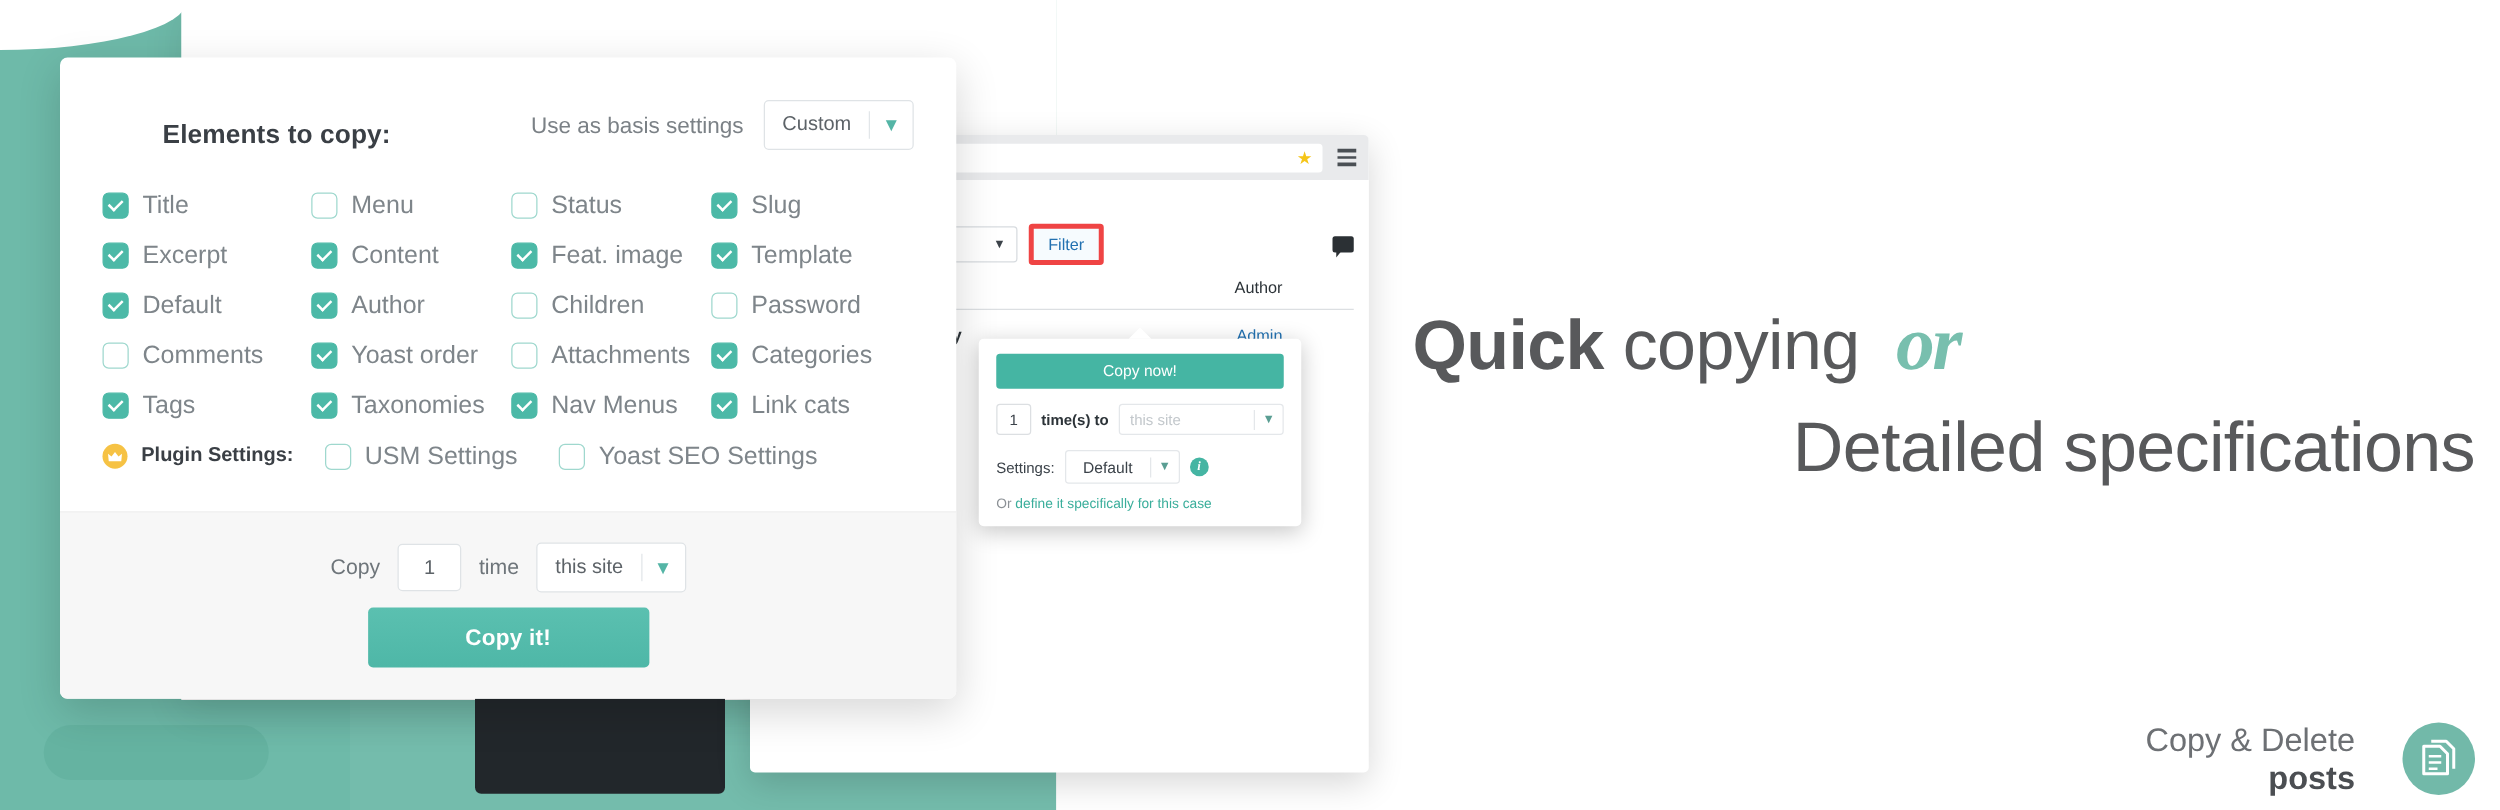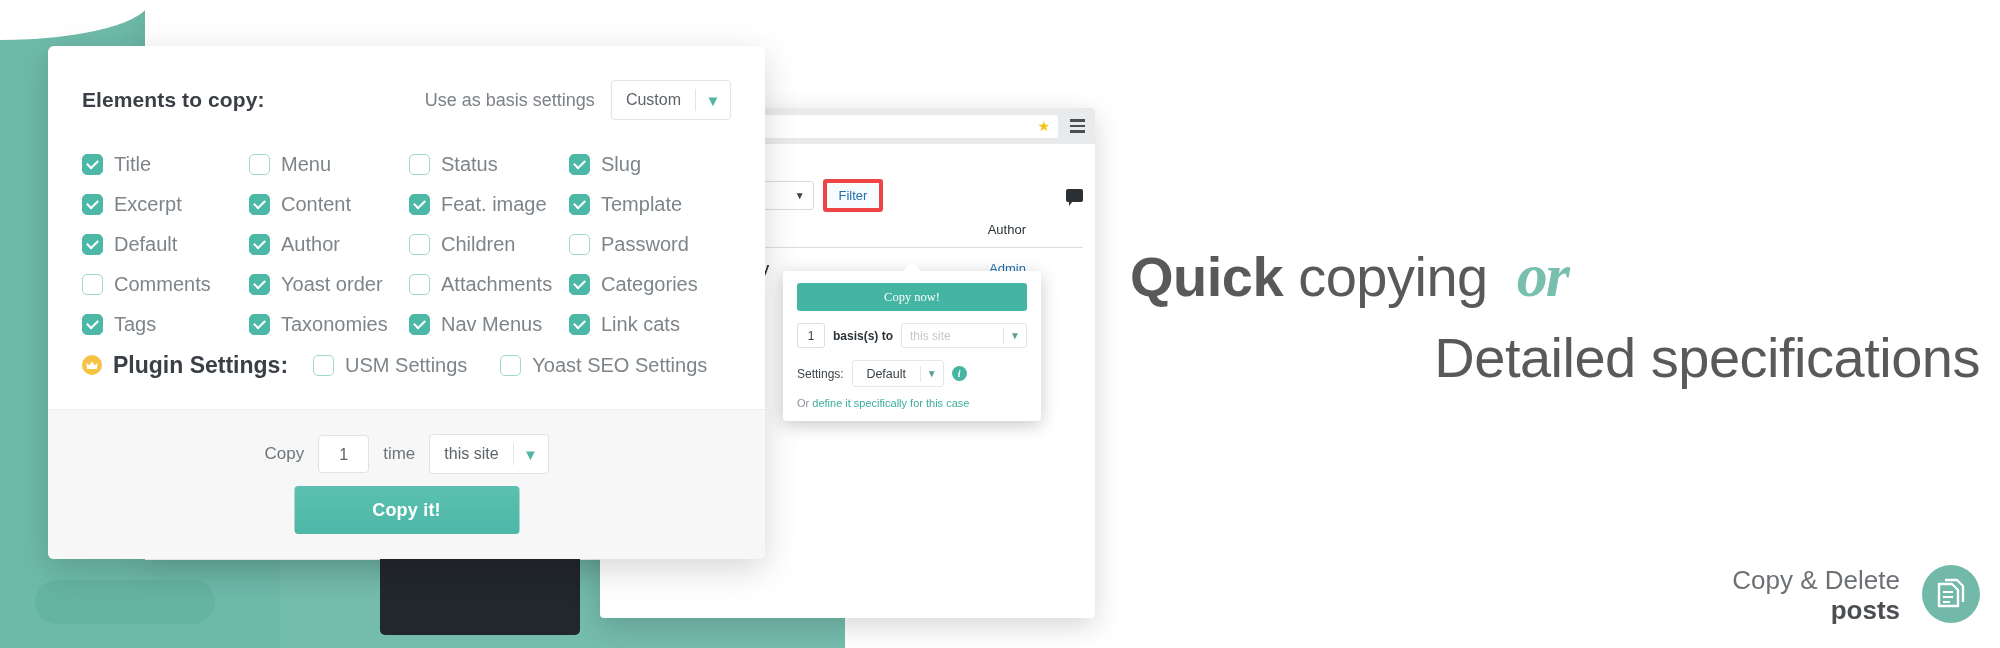--- a/index.html
+++ b/index.html
@@ -24,21 +24,21 @@
   .white-right{position:absolute;left:845px;top:0;width:1155px;height:648px;background:#ffffff;}
 
   
   #settings-panel{
     position:absolute;left:48px;top:46px;width:717px;height:513px;
     background:#ffffff;border-radius:6px;
     box-shadow:0 10px 34px rgba(0,0,0,.16);
     overflow:hidden;
   }
   .panel-body{padding:34px 34px 0 34px;}
-  .panel-top{display:flex;align-items:center;margin-bottom:24px;}
+  .panel-top{display:flex;align-items:flex-end;margin-bottom:24px;margin-left:48px;}
   .panel-title{font-size:21px;color:#3a3f45;font-weight:bold;letter-spacing:.1px;}
   .basis-wrap{margin-left:auto;display:flex;align-items:center;gap:16px;}
   .basis-label{font-size:18px;color:#7b8186;white-space:nowrap;}
   .select-box{
     display:flex;align-items:center;border:1px solid #dfe3e6;border-radius:4px;
     background:#fff;height:38px;min-width:113px;font-size:16px;color:#5d6368;
   }
   .select-box .sel-val{padding:0 14px;flex:1;white-space:nowrap;}
   .select-box .sel-div{width:1px;height:22px;background:#e2e6e9;}
   .select-box .sel-arrow{width:34px;text-align:center;color:#54b5a6;font-size:15px;line-height:1;}
@@ -56,21 +56,21 @@
     content:"";width:9px;height:5px;border-left:2.4px solid #fff;border-bottom:2.4px solid #fff;
     transform:rotate(-45deg) translate(1px,-1px);
   }
   .cb-label{font-size:20px;color:#7e858a;white-space:nowrap;}
 
   
   .plugin-row{display:flex;align-items:center;height:42px;gap:11px;}
   .crown{width:20px;height:20px;border-radius:50%;background:#f6c244;
       display:flex;align-items:center;justify-content:center;flex:0 0 auto;}
   .crown svg{display:block;}
-  .plugin-title{font-size:23px;color:#3a3f45;font-weight:bold;margin-right:14px;white-space:nowrap;}
+  .plugin-title{font-size:16px;color:#3a3f45;font-weight:bold;margin-right:14px;white-space:nowrap;}
   .plugin-item{display:flex;align-items:center;gap:11px;margin-right:22px;}
 
   
   .panel-footer{
     position:absolute;left:0;right:0;bottom:0;height:149px;background:#f7f7f7;
     border-top:1px solid #f0f0f0;
   }
   .copy-line{display:flex;align-items:center;justify-content:center;gap:14px;padding-top:24px;}
   .copy-word{font-size:17px;color:#6e757a;}
   .num-input{
@@ -122,21 +122,21 @@
 
   
   #copy-popup{
     position:absolute;left:183px;top:163px;width:230px;
     background:#fff;border-radius:4px;box-shadow:0 4px 18px rgba(0,0,0,.22);
     padding:12px 14px 12px 14px;z-index:5;
   }
   #copy-popup::before{content:"";position:absolute;left:50%;top:-9px;margin-left:-9px;
       border-left:9px solid transparent;border-right:9px solid transparent;border-bottom:9px solid #fff;}
   .pop-btn{width:100%;height:28px;border:none;border-radius:3px;background:#45b5a3;color:#fff;
-      font-size:12.5px;font-family:Liberation Serif, serif;cursor:pointer;}
+      font-size:12.5px;font-family:Liberation Sans, sans-serif;cursor:pointer;}
   .pop-line{display:flex;align-items:center;gap:8px;margin-top:12px;}
   .pop-num{width:28px;height:25px;border:1px solid #dcdfe2;border-radius:3px;text-align:center;
       line-height:25px;font-size:12px;color:#3c434a;box-sizing:border-box;}
   .pop-txt{font-size:12px;color:#2c3338;font-weight:bold;}
   .pop-sel{flex:1;height:25px;border:1px solid #e4e7ea;border-radius:3px;display:flex;
       align-items:center;font-size:12px;color:#c3c8cc;box-sizing:border-box;}
   .pop-sel .v{padding:0 8px;flex:1;}
   .pop-sel .d{width:1px;height:16px;background:#e4e7ea;}
   .pop-sel .a{width:22px;text-align:center;color:#5a9e93;font-size:10px;}
   .pop-sel.dark{color:#3c434a;}
@@ -150,21 +150,21 @@
   #marketing{position:absolute;left:1130px;top:240px;width:860px;}
   .m-line1{font-size:56px;color:#58595b;letter-spacing:-.5px;white-space:nowrap;}
   .m-line1 .b{font-weight:bold;}
   .m-or{font-family:"Liberation Serif",serif;font-style:italic;font-weight:bold;
       color:#78bfae;font-size:62px;margin-left:14px;letter-spacing:-2px;}
   .m-line2{font-size:56px;color:#58595b;letter-spacing:-.5px;text-align:right;
       padding-right:10px;margin-top:14px;white-space:nowrap;}
   .m-line2 .b{font-weight:normal;}
 
   
-  #badge{position:absolute;right:20px;bottom:22px;display:flex;align-items:flex-start;gap:22px;}
+  #badge{position:absolute;right:20px;bottom:10px;display:flex;align-items:center;gap:38px;}
   .badge-text{text-align:right;line-height:1.18;}
   .badge-text .t1{font-size:26px;color:#6d7074;}
   .badge-text .t2{font-size:26px;color:#4b4e52;font-weight:bold;}
   .badge-circle{width:58px;height:58px;border-radius:50%;background:#72b9a9;
       display:flex;align-items:center;justify-content:center;flex:0 0 auto;}
 </style>
 </head>
 <body>
 
 <div id="bg">
@@ -220,21 +220,21 @@
     <div class="wp-row2">
       <span class="sp" style="flex:1"></span>
       <span class="wp-author" style="margin:0;padding-right:55px">Admin</span>
     </div>
   </div>
 
   <div id="copy-popup">
     <button class="pop-btn">Copy now!</button>
     <div class="pop-line">
       <span class="pop-num">1</span>
-      <span class="pop-txt">basis(s) to</span>
+      <span class="pop-txt">time(s) to</span>
       <span class="pop-sel">
         <span class="v">this site</span>
         <span class="d"></span>
         <span class="a">▼</span>
       </span>
     </div>
     <div class="pop-line">
       <span class="pop-txt" style="font-weight:normal;color:#3c434a">Settings:</span>
       <span class="pop-sel dark" style="flex:0 0 92px;height:27px">
         <span class="v" style="text-align:center;font-size:12.5px">Default</span>

